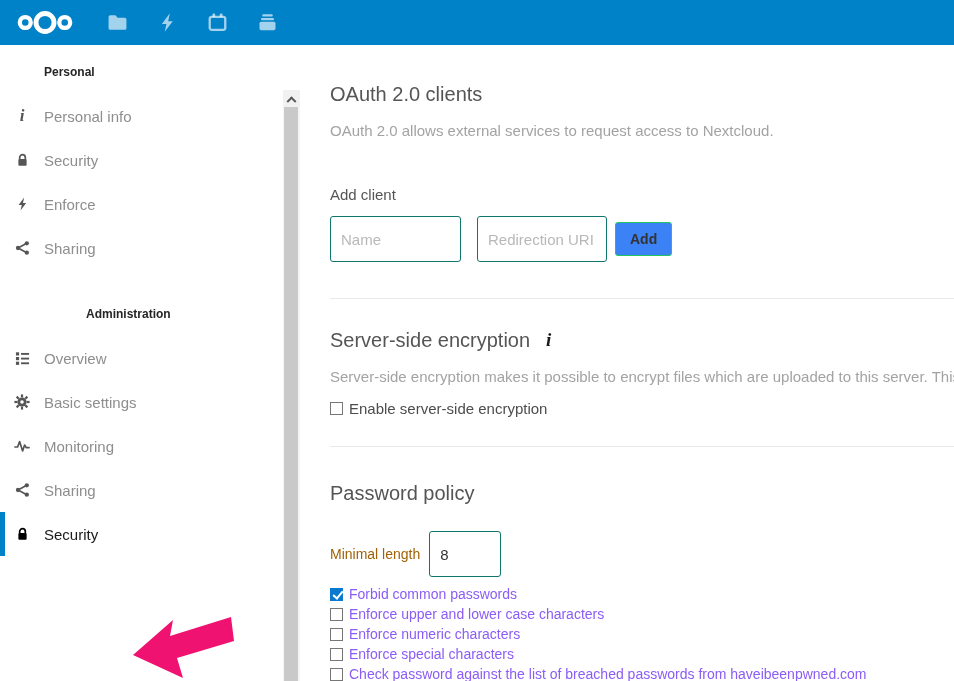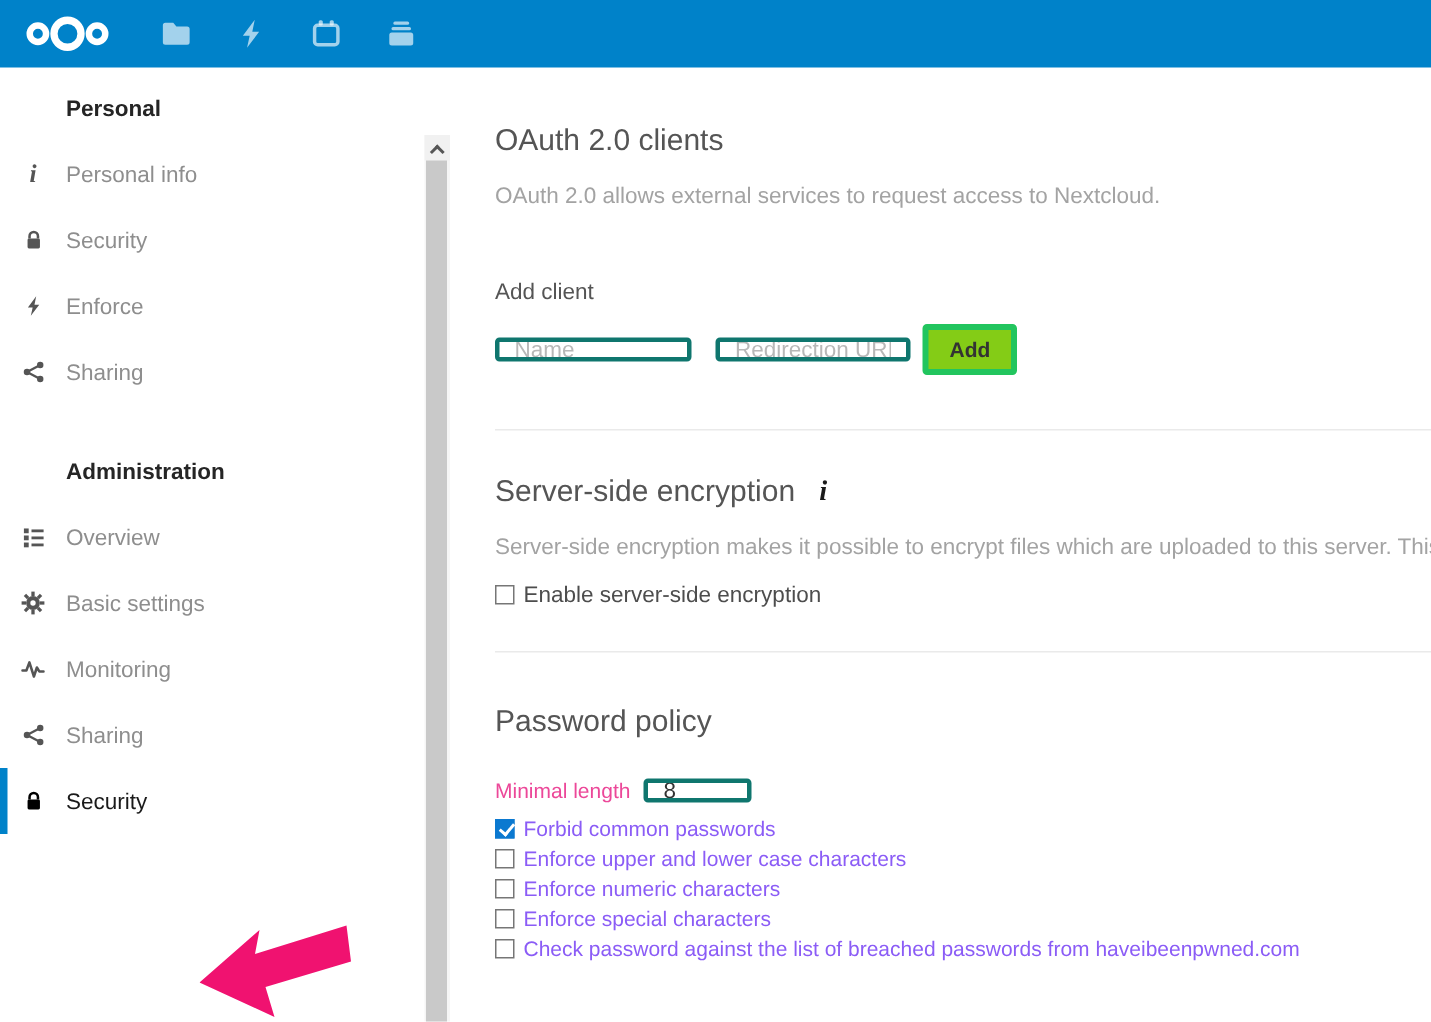--- a/index.html
+++ b/index.html
@@ -12,22 +12,22 @@
   .logo { margin-left:12px; width:66px; height:45px; display:flex; align-items:center;
           justify-content:center; cursor:pointer; }
   .appicons { display:flex; margin-left:14px; }
   .appicon { width:50px; height:45px; display:flex; align-items:center; justify-content:center;
              color:rgba(255,255,255,0.64); cursor:pointer; }
 
   
   .sidebar { position:absolute; left:0; top:45px; width:300px; bottom:0; background:#fff; z-index:5; }
   .nav { list-style:none; padding-top:5px; }
   .nav-caption { height:44px; display:flex; align-items:center; padding-left:44px;
-                 font-weight:bold; font-size:15px; color:#252525; }
-  .nav-caption.admin { margin-top:22px; }
+                 font-weight:bold; font-size:12px; color:#252525; }
+  .nav-caption.admin { margin-top:22px;margin-left:42px; }
   .nav-item { height:44px; display:flex; align-items:center; cursor:pointer; position:relative; }
   .nav-item .nicon { width:44px; display:flex; align-items:center; justify-content:center;
                      color:#555; flex:0 0 44px; }
   .nav-item .nlabel { font-size:15px; color:#8e8e8e; }
   .nav-item.active { }
   .nav-item.active::before { content:""; position:absolute; left:0; top:0; bottom:0;
                              width:5px; background:#0082c9; }
   .nav-item.active .nicon { color:#000; }
   .nav-item.active .nlabel { color:#1a1a1a; }
 
@@ -43,46 +43,46 @@
 
   
   .main { position:absolute; left:300px; top:45px; width:1180px; min-height:636px;
           background:#fff; padding-left:30px; }
   h1.sect { font-size:20px; font-weight:normal; color:#555; line-height:26px; }
   .oauth-title { margin-top:36px; }
   .desc { font-size:15px; color:#a3a3a3; line-height:21px; }
   .oauth-desc { margin-top:13px; }
   .addclient-label { margin-top:45px; font-size:15px; color:#555; }
   .client-row { margin-top:13px; display:flex; align-items:center; }
-  .txtinput { height:16px; border:3px solid #0f766e; border-radius:3px; padding:0 10px;
+  .txtinput { height:46px; border:1px solid #0f766e; border-radius:3px; padding:0 10px;
               font-size:15px; color:#333; font-family:"Liberation Sans", sans-serif; outline:none; }
   .txtinput::placeholder { color:#b8b8b8; }
   .input-name { width:131px; }
   .input-uri  { width:130px; margin-left:16px; }
-  .btn { height:34px; margin-left:8px; padding:0 14px; background:#84cc16;
-         border:4px solid #22c55e; border-radius:3px; font-size:14px; font-weight:bold;
+  .btn { height:34px; margin-left:8px; padding:0 14px; background:#3b82f6;
+         border:1px solid #22c55e; border-radius:3px; font-size:14px; font-weight:bold;
          color:#333; cursor:pointer; font-family:"Liberation Sans", sans-serif; }
   .divider { border:none; border-top:1px solid #eaeaea; margin-top:36px; width:1180px; }
   .divider2 { margin-top:29px; }
 
   .enc-title { margin-top:28px; display:flex; align-items:center; }
   .info-icon { font-family:"Liberation Serif", serif; font-style:italic; font-weight:bold;
                font-size:19px; color:#1a1a1a; margin-left:16px; cursor:pointer; }
   .enc-desc { margin-top:13px; width:1180px; }
   .cb-row { margin-top:13px; display:flex; align-items:center; }
   .cb { width:13px; height:13px; border:1px solid #767676; background:#fff; display:inline-block;
         flex:0 0 13px; position:relative; cursor:pointer; }
   .cb.checked { background:#0b79d0; border-color:#0b79d0; }
   .cb.checked::after { content:""; position:absolute; left:3.5px; top:0.5px; width:4px; height:8px;
                        border:solid #fff; border-width:0 2px 2px 0; transform:rotate(40deg); }
   .cb-label { margin-left:6px; font-size:15px; color:#4d4d4d; }
 
   .pw-title { margin-top:33px; }
   .minlen-row { margin-top:25px; display:flex; align-items:center; }
-  .minlen-label { font-size:14px; color:#ec4899; }
+  .minlen-label { font-size:14px; color:#a16207; }
   .input-minlen { width:72px; margin-left:9px; }
   .pw-list { margin-top:7px; }
   .pw-list .cb-row { margin-top:0; height:20px; }
   .pw-list .cb-label { font-size:14px; color:#8b5cf6; }
 
   
   .arrow-annotation { position:absolute; left:133px; top:614px; z-index:40; pointer-events:none; }
 </style>
 </head>
 <body>

